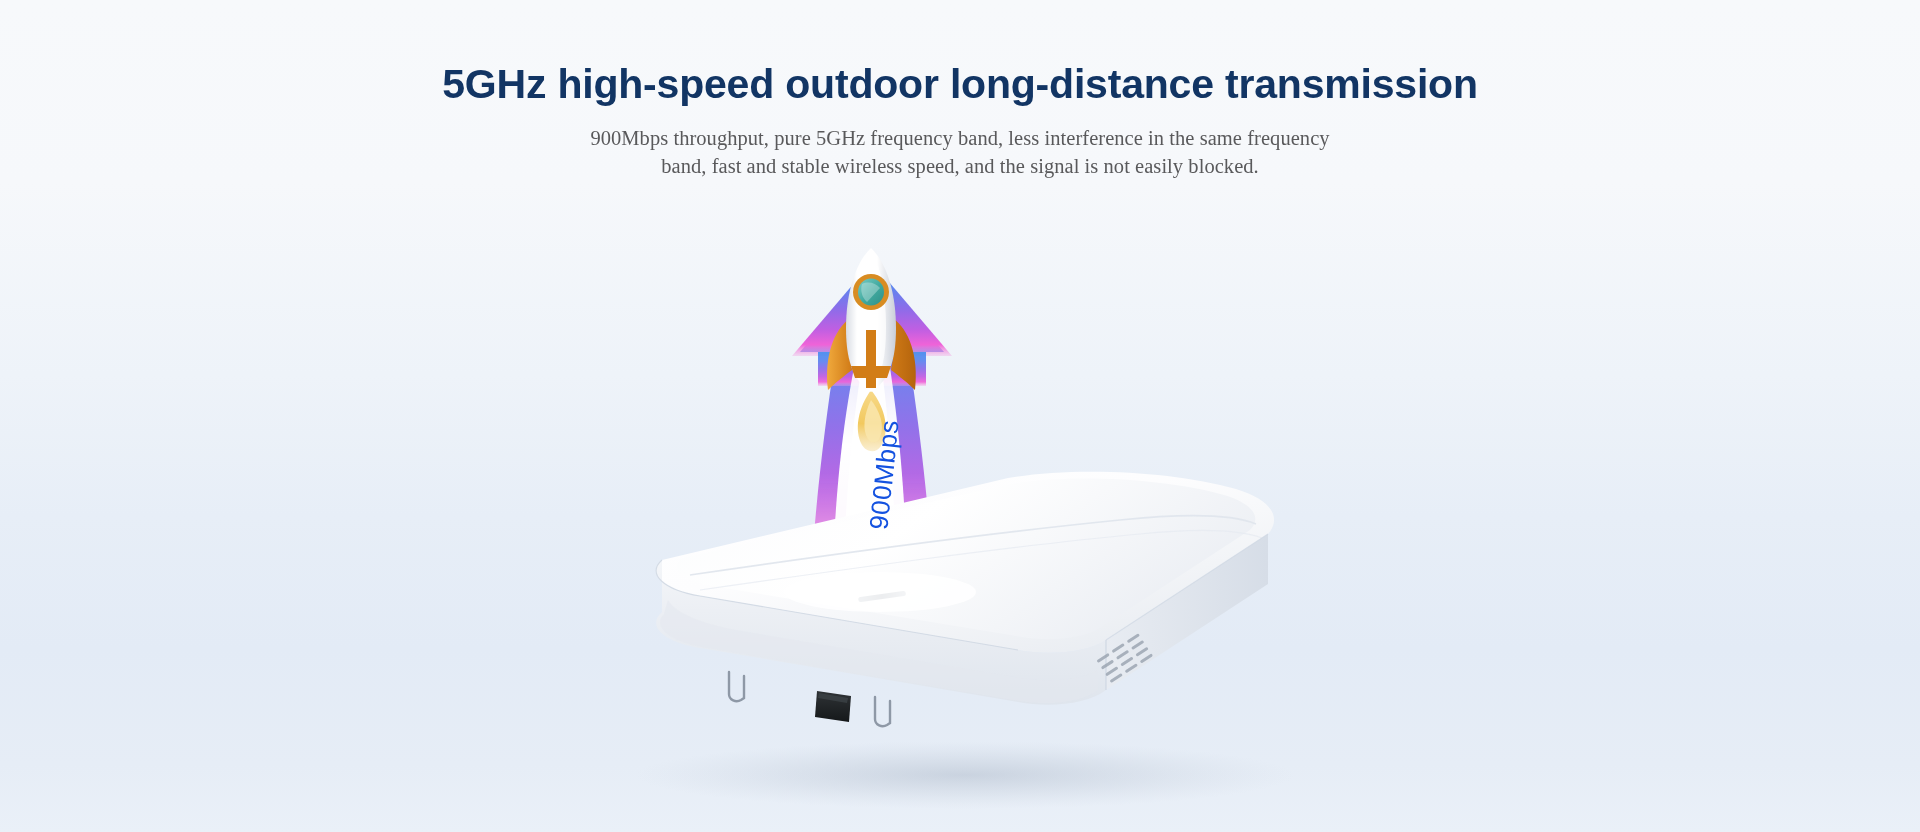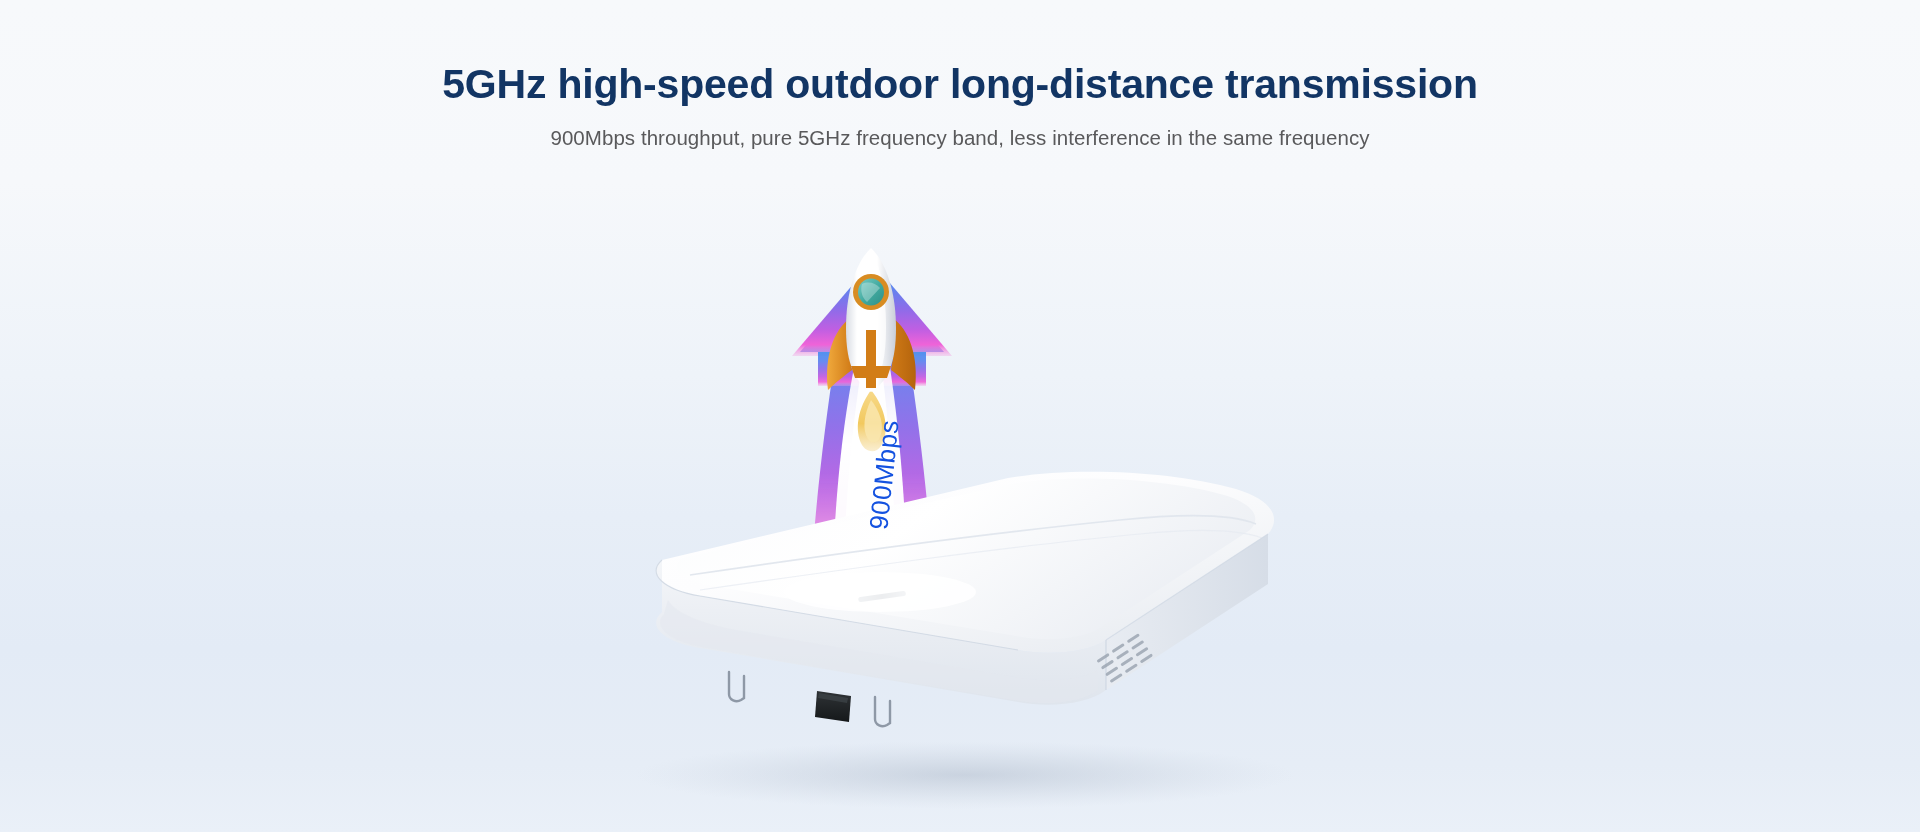--- a/index.html
+++ b/index.html
@@ -49,21 +49,21 @@
     font-family: "Liberation Sans", "DejaVu Sans", sans-serif;
   }
   .subline {
     margin: 14px auto 16px auto;
     width: 900px;
     font-size: 20.5px;
     line-height: 28px;
     font-weight: normal;
     color: #59595b;
     letter-spacing: 0.05px;
-    font-family: Liberation Sans, sans-serif;
+    font-family: Liberation Serif, serif;
   }
   .subline-row { display: block; }
 
   
   .scene {
     position: absolute;
     left: 0;
     top: 0;
     width: 1920px;
     height: 832px;
@@ -338,16 +338,17 @@
       <ellipse cx="880" cy="592" rx="96" ry="20" fill="#ffffff" opacity="0.85"></ellipse>
     </svg>
   </div>
 
   <div class="trail-label">900Mbps</div>
 
   <div class="text-block">
     <h1 class="headline">5GHz high-speed outdoor long-distance transmission</h1>
     <p class="subline">
       <span class="subline-row">900Mbps throughput, pure 5GHz frequency band, less interference in the same frequency</span>
+      <span class="subline-row">band, fast and stable wireless speed, and the signal is not easily blocked.</span>
     </p>
   </div>
 
 </div>
 
 </body></html>

